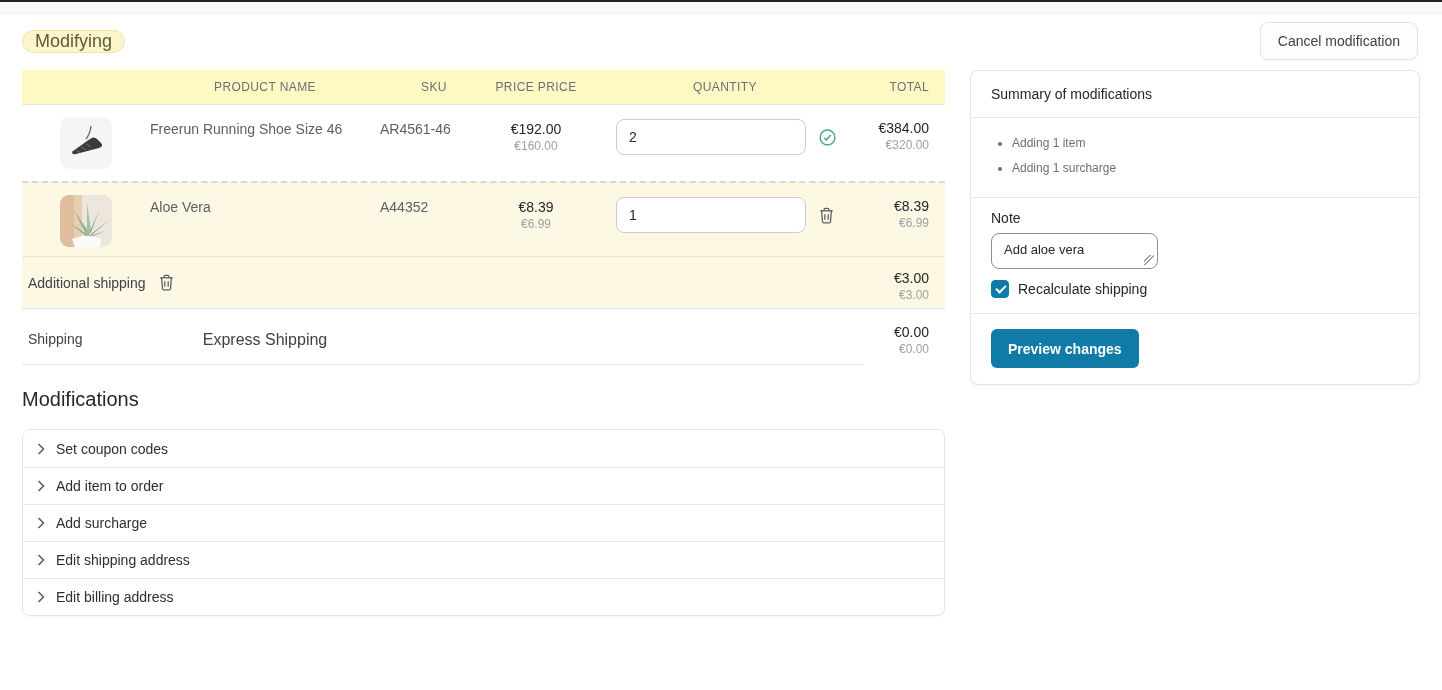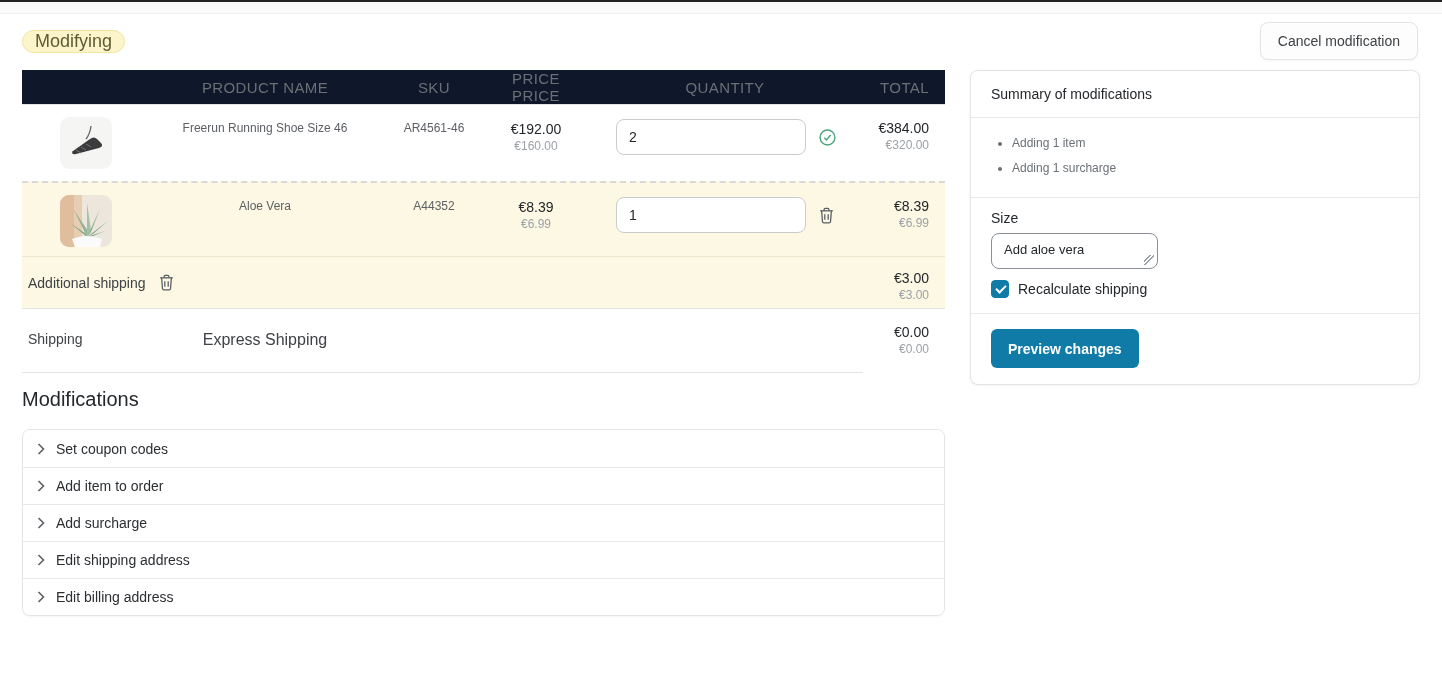--- a/index.html
+++ b/index.html
@@ -15,48 +15,48 @@
            background:#fcf4ca; border:1px solid #f1e5a4; border-radius:12px; }
 
   .cancel-btn { position:absolute; top:22px; right:24px; height:38px; padding:0 17px;
            background:#fdfdfd; border:1px solid #e3e4e6; border-radius:8px;
            font-size:14px; color:#3e4246; font-family:inherit; cursor:pointer;
            box-shadow:0 1px 2px rgba(0,0,0,.04); }
 
   
   .order-table { position:absolute; top:70px; left:22px; width:923px; }
   .grid-cols { display:grid; grid-template-columns:128px 230px 108px 96px 282px 79px; }
-  .thead { height:35px; align-items:center; background:#0f172a; border-bottom:1px solid #e2e4e6;
-           font-size:15px; font-weight:500; letter-spacing:.4px; color:#6b7075; }
+  .thead { height:35px; align-items:center; background:#fef9c3; border-bottom:1px solid #e2e4e6;
+           font-size:12px; font-weight:500; letter-spacing:.4px; color:#6b7075; }
   .th { text-align:center; }
   .th-total { text-align:right; padding-right:16px; }
 
   .item-row { position:relative; }
   .row-shoe { height:76px; background:#fff; }
   .row-aloe { height:75px; background:#fdf8e3; border-top:2px dashed #d9d9d9; }
 
   .cell-img { display:flex; justify-content:center; align-items:flex-start; padding-top:12px; }
   .thumb { width:52px; height:52px; border-radius:9px; overflow:hidden; display:block; }
-  .cell-name, .cell-sku { text-align:center; padding-top:16px; font-size:12px; color:#5c6065; }
+  .cell-name, .cell-sku { padding-top:16px; font-size:14px; color:#5c6065; }
   .cell-unit { text-align:center; padding-top:16px; }
   .price-main { font-size:14px; color:#23262a; }
   .price-sub { font-size:12px; color:#9ba1a7; margin-top:2px; }
   .cell-qty { padding-top:14px; padding-left:32px; display:flex; align-items:flex-start; }
   .qty-input { width:190px; height:36px; border:1px solid #c9cccf; border-radius:8px;
                padding:0 12px; font-size:14px; color:#24272b; font-family:inherit; background:#fff; }
   .qty-side-icon { margin-left:13px; margin-top:10px; display:inline-flex; cursor:pointer; }
   .cell-total { text-align:right; padding-top:15px; padding-right:16px; }
 
   .row-surcharge { height:52px; background:#fdf8e3; border-top:1px solid #eee7cd;
                    display:flex; align-items:center; position:relative; }
   .surcharge-label { margin-left:6px; font-size:14px; color:#3f4246; }
   .row-surcharge .inline-trash { margin-left:13px; display:inline-flex; cursor:pointer; }
   .abs-total { position:absolute; right:16px; top:13px; text-align:right; }
 
-  .row-shipping { height:65px; background:#fff; border-top:1px solid #e2e4e6; position:relative; }
+  .row-shipping { height:57px; background:#fff; border-top:1px solid #e2e4e6; position:relative; }
   .row-shipping .cell-label { padding-left:6px; padding-top:22px; font-size:14px; color:#3f4246; text-align:left; }
   .row-shipping .cell-method { grid-column:2; text-align:center; padding-top:22px; font-size:16px; color:#3f4246; }
   .row-shipping::after { content:""; position:absolute; left:0; bottom:0; width:841px; height:1px; background:#e5e5e5; }
 
   
   .mods-heading { position:absolute; top:388px; left:22px; font-size:20px; font-weight:400; color:#24272b; }
   .accordion { position:absolute; top:429px; left:22px; width:923px; background:#fff;
                border:1px solid #e2e4e6; border-radius:8px; overflow:hidden;
                box-shadow:0 1px 2px rgba(0,0,0,.04); }
   .acc-row { height:37px; display:flex; align-items:center; padding-left:14px; gap:11px;
@@ -255,21 +255,21 @@
 
   <div class="summary-card">
     <div class="card-header">Summary of modifications</div>
     <div class="card-bullets">
       <ul>
         <li>Adding 1 item</li>
         <li>Adding 1 surcharge</li>
       </ul>
     </div>
     <div class="card-note">
-      <div class="note-label">Size</div>
+      <div class="note-label">Note</div>
       <div class="note-wrap">
         <textarea class="note-input" style="">Add aloe vera</textarea>
         <span class="resize-grip"></span>
       </div>
       <div class="check-row">
         <input type="checkbox" class="checkbox" checked="checked" style="">
         <label class="check-label">Recalculate shipping</label>
       </div>
     </div>
     <div class="card-footer">

